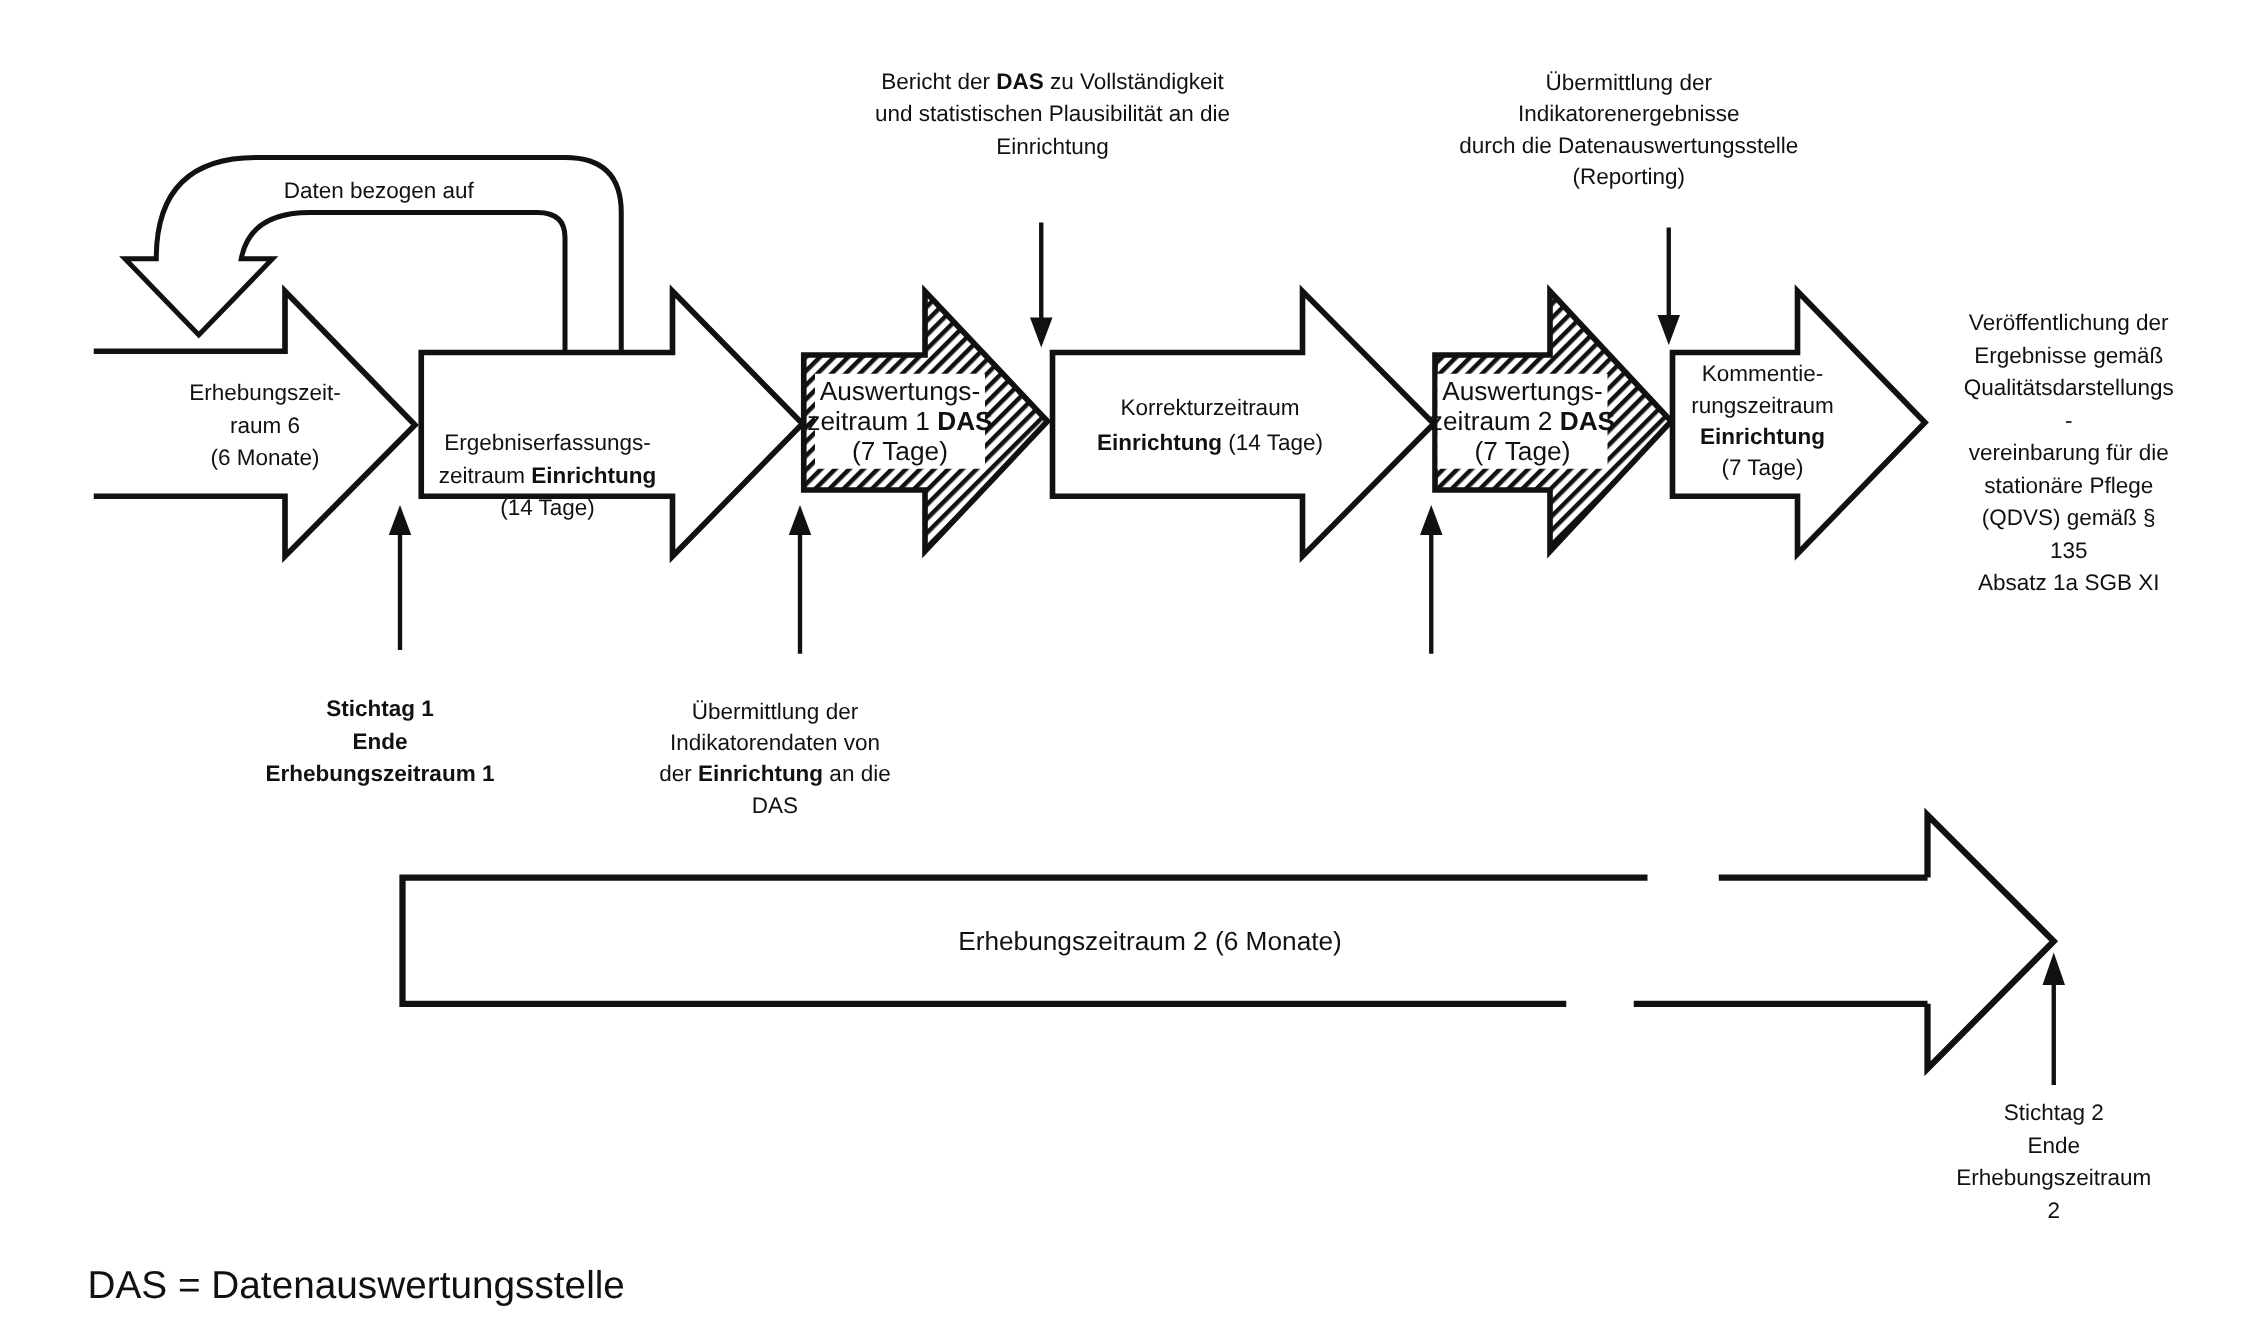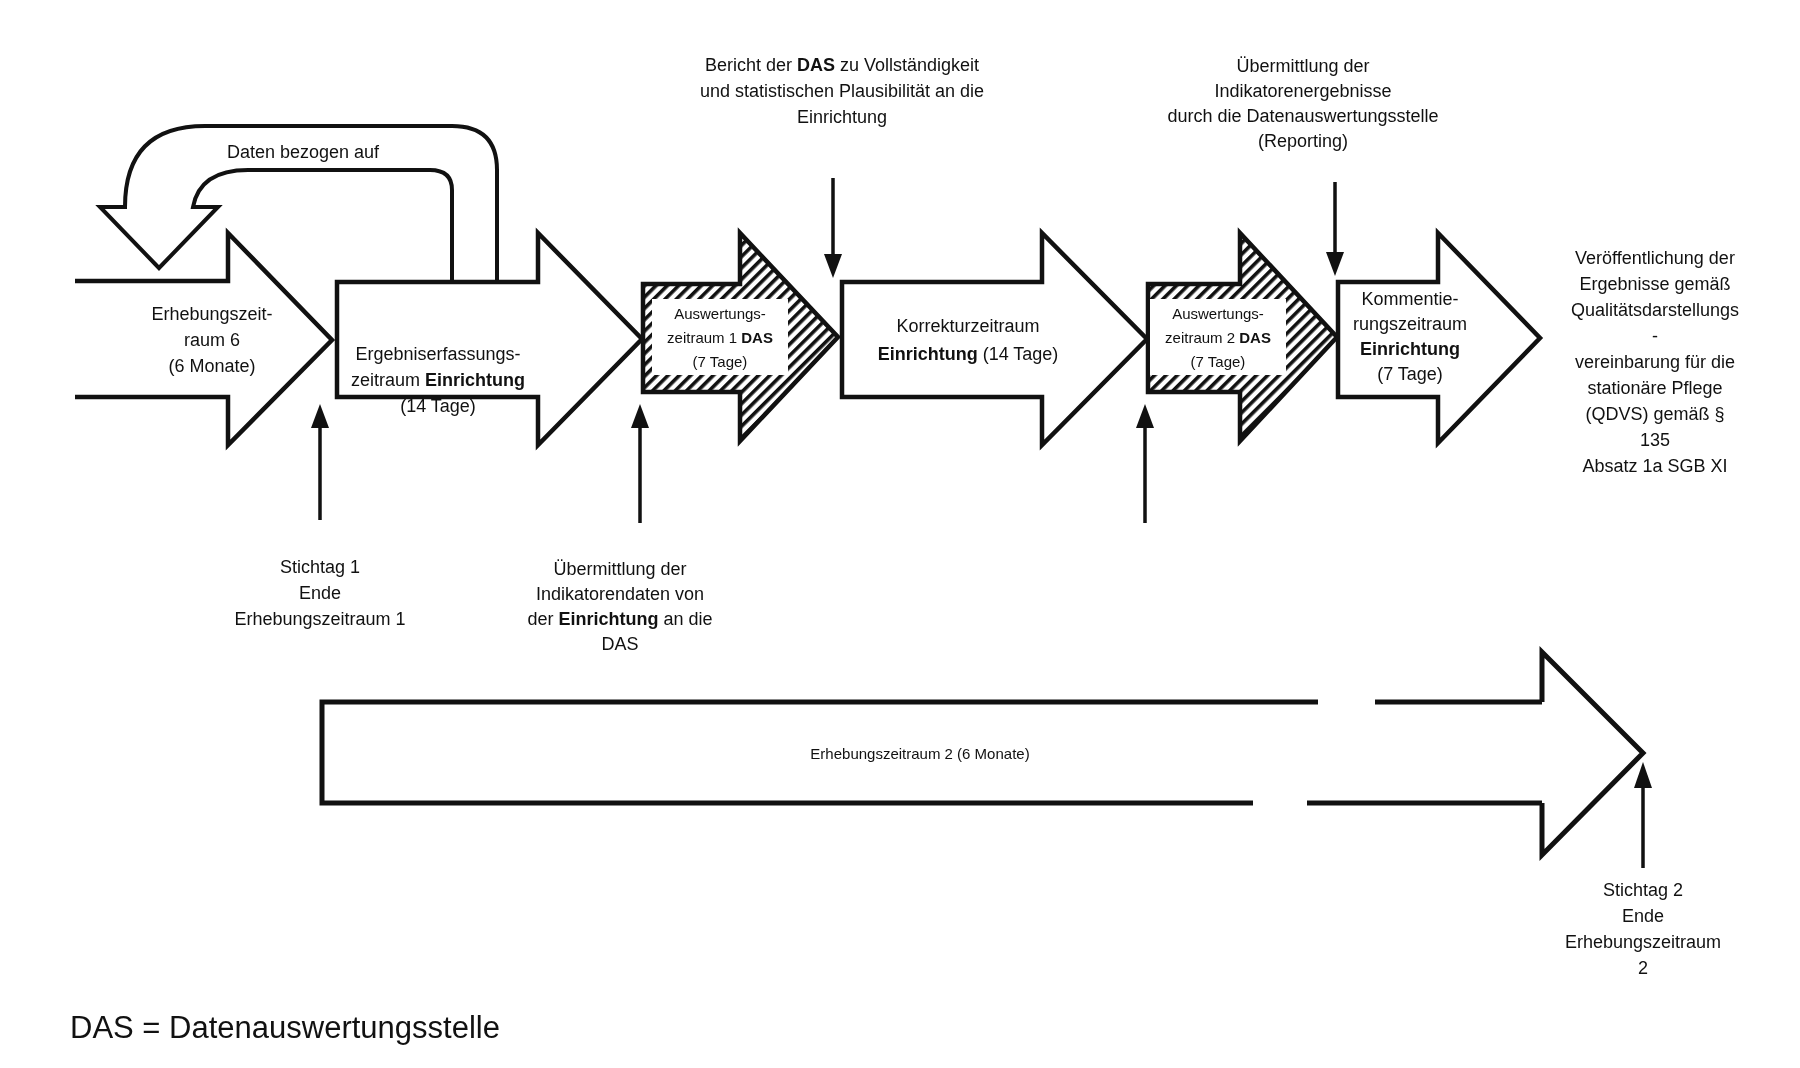--- a/index.html
+++ b/index.html
@@ -17,21 +17,21 @@
   .shapes { position: absolute; left: 0; top: 0; width: 1800px; height: 1068px; display: block; }
   .lbl {
     position: absolute;
     transform: translateX(-50%);
     text-align: center;
     font-size: 18px;
     line-height: 26px;
     white-space: nowrap;
     color: var(--ink);
   }
-  .lbl.small { font-size: 15px; line-height: 24px; }
+  .lbl.small { font-size: 21px; line-height: 24px; }
   .lbl.lh25 { line-height: 25px; }
   .lbl.pre { white-space: pre-line; }
   .lbl b { font-weight: bold; }
   .legend {
     position: absolute;
     font-size: 31px;
     line-height: 32px;
     white-space: nowrap;
     color: var(--ink);
   }
@@ -149,33 +149,33 @@
     <div><span>Bericht der </span><b>DAS</b><span> zu Vollständigkeit</span></div>
     <div>und statistischen Plausibilität an die</div>
     <div>Einrichtung</div>
   </div>
 
   <div class="lbl pre lh25" style="left:1303px; top:54px;">Übermittlung der
 Indikatorenergebnisse
 durch die Datenauswertungsstelle
 (Reporting)</div>
 
-  <div class="lbl pre" style="left:320px; top:554px;">Stichtag 1
+  <div class="lbl pre" style="left:304px; top:554px;font-weight:bold;">Stichtag 1
 Ende
 Erhebungszeitraum 1</div>
 
   <div class="lbl lh25" style="left:620px; top:557px;">
     <div>Übermittlung der</div>
     <div>Indikatorendaten von</div>
     <div><span>der </span><b>Einrichtung</b><span> an die</span></div>
     <div>DAS</div>
   </div>
 
 
-  <div class="lbl" style="left:920px; top:741px; font-size:15px;">Erhebungszeitraum 2 (6 Monate)</div>
+  <div class="lbl" style="left:920px; top:741px; font-size:21px;">Erhebungszeitraum 2 (6 Monate)</div>
 
   <div class="lbl pre" style="left:1643px; top:877px;">Stichtag 2
 Ende
 Erhebungszeitraum 2</div>
 
   <div class="legend" style="left:70px; top:1012px;">DAS = Datenauswertungsstelle</div>
 
 </div>
 
 </body></html>

